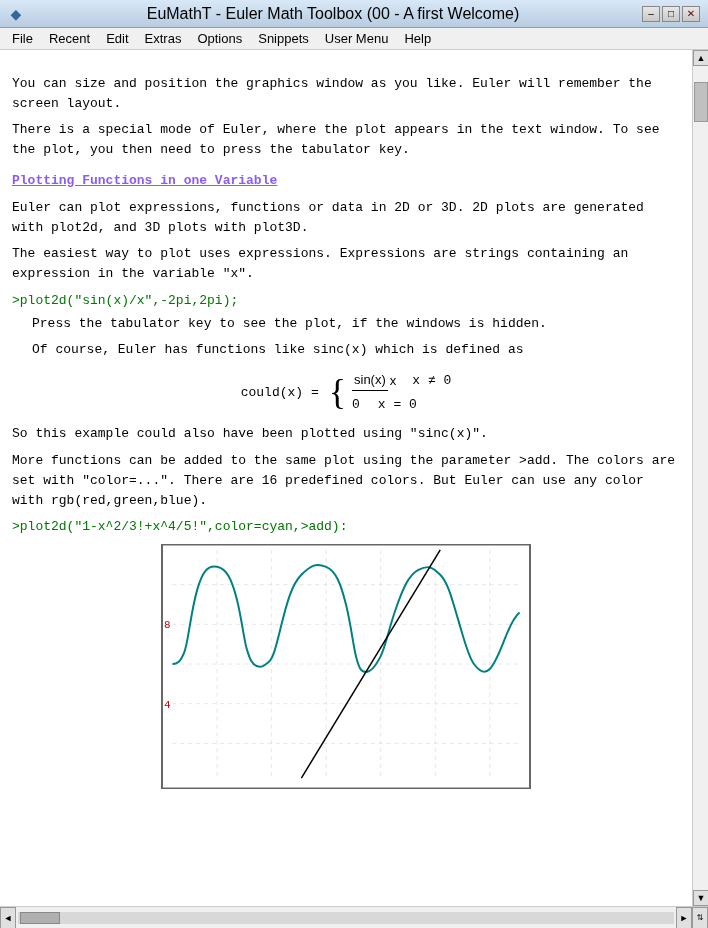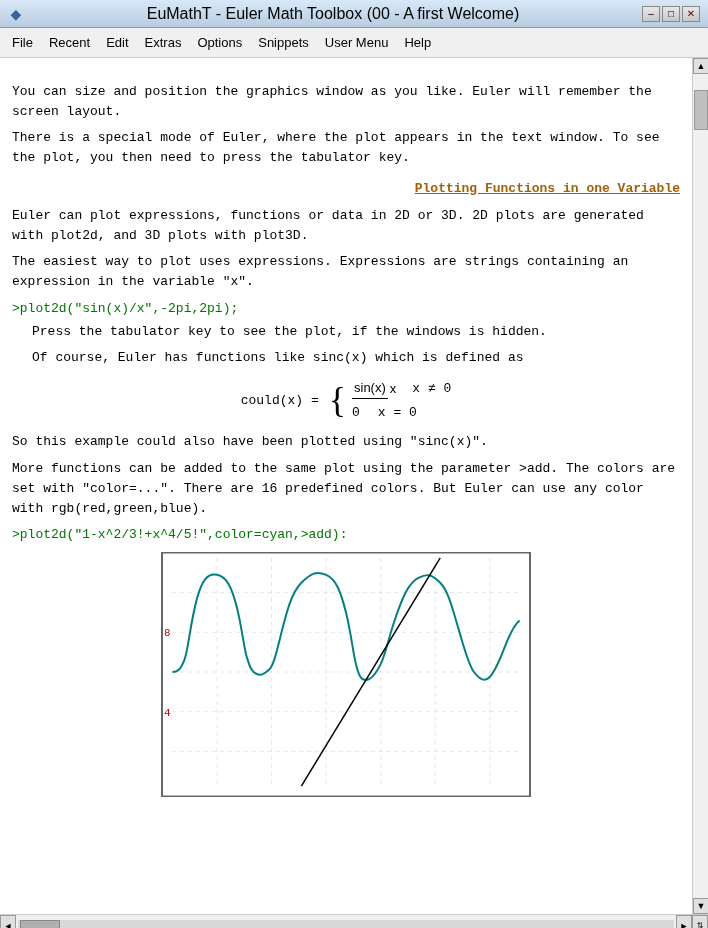--- a/index.html
+++ b/index.html
@@ -50,21 +50,21 @@
       align-items: center;
       justify-content: center;
       cursor: pointer;
       font-size: 10px;
       color: #000;
     }
     .title-btn.close { color: #600; }
 
     .menu-bar {
       background: #f0f0f0;
-      height: 30px;
+      height: 22px;
       display: flex;
       align-items: center;
       border-bottom: 1px solid #ccc;
       padding: 0 4px;
     }
     .menu-item {
       padding: 2px 8px;
       font-size: 13px;
       cursor: pointer;
       color: #000;
@@ -155,24 +155,24 @@
 
     
     .text-block {
       color: #000;
       font-family: 'Courier New', Courier, monospace;
       font-size: 13px;
       line-height: 1.55;
       margin-bottom: 6px;
     }
     .section-heading {
-      text-align: right;
+      text-align: left;
       font-weight: bold;
       text-decoration: underline;
-      color: #a16207;
+      color: #8b5cf6;
       margin: 10px 0 8px 0;
       font-family: 'Courier New', Courier, monospace;
       font-size: 13px;
     }
     .code-line {
       color: #007700;
       font-family: 'Courier New', Courier, monospace;
       font-size: 13px;
       margin: 4px 0;
     }

